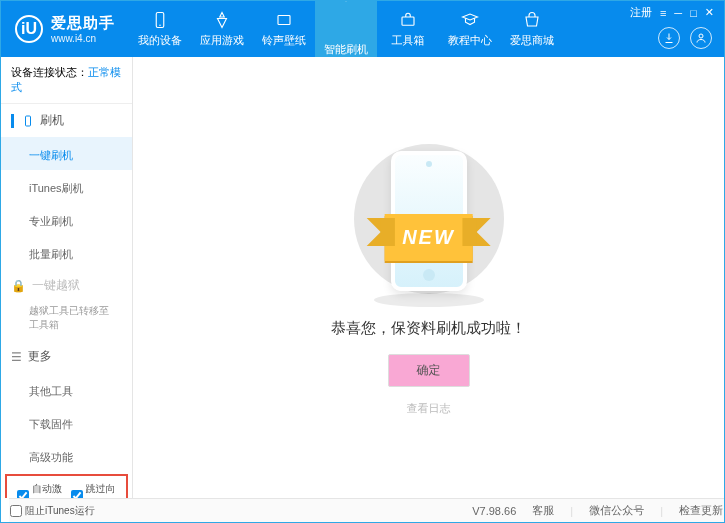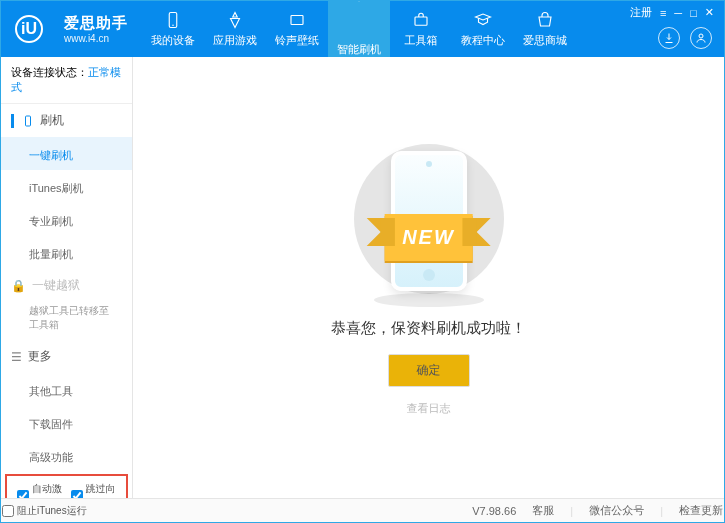--- a/index.html
+++ b/index.html
@@ -1,18 +1,18 @@
 <!DOCTYPE html>
 <html><head>
 <meta charset="utf-8">
 <style>
 * { margin: 0; padding: 0; box-sizing: border-box; }
 body { font-family: "Microsoft YaHei", sans-serif; font-size: 12px; background: #fff; width: 725px; height: 523px; overflow: hidden; border: 1px solid #2ea8e6; }
 .header { background: #078bed; height: 56px; display: flex; align-items: stretch; color: #fff; position: relative; }
-.logo-area { display: flex; align-items: center; padding: 16px 14px; gap: 13px; }
+.logo-area { display: flex; align-items: center; padding: 16px 14px; }
 .logo-circle { width: 28px; height: 28px; border: 2px solid #fff; border-radius: 50%; display: flex; align-items: center; justify-content: center; font-size: 16px; font-weight: bold; margin-right: 8px; }
 .logo-text { display: flex; flex-direction: column; }
 .logo-title { font-size: 15px; font-weight: bold; letter-spacing: 1px; }
 .logo-sub { font-size: 10px; opacity: .9; }
 .navs { display: flex; }
 .nav-item { width: 62px; display: flex; flex-direction: column; align-items: center; justify-content: center; font-size: 11px; gap: 4px; cursor: pointer; }
 .nav-item.active { background: #2ea8e6; gap: 40px; }
 .nav-icon { width: 18px; height: 18px; fill: #fff; }
 .header-right { position: absolute; right: 10px; top: 4px; display: flex; gap: 8px; font-size: 11px; align-items: center; }
 .header-right-bottom { position: absolute; right: 12px; bottom: 8px; display: flex; gap: 10px; }
@@ -35,23 +35,23 @@
 .disc { width: 150px; height: 150px; border-radius: 50%; background: #e5e5e5; position: relative; }
 .shadow { position: absolute; bottom: -8px; left: 50%; transform: translateX(-50%); width: 110px; height: 14px; background: rgba(0,0,0,.08); border-radius: 50%; }
 .phone { position: absolute; width: 76px; height: 140px; background: linear-gradient(#fafeff,#d6f1fb); border: 4px solid #fff; border-radius: 10px; bottom: 8px; left: 50%; transform: translateX(-50%); box-shadow: 0 4px 10px rgba(0,0,0,.1); }
 .phone::before { content: ""; position: absolute; top: 6px; left: 50%; transform: translateX(-50%); width: 6px; height: 6px; background: #c9e9f5; border-radius: 50%; }
 .phone::after { content: ""; position: absolute; bottom: 6px; left: 50%; transform: translateX(-50%); width: 12px; height: 12px; background: #c9e9f5; border-radius: 50%; }
 .ribbon { position: absolute; bottom: 38px; left: 50%; transform: translateX(-50%); background: #ffc23a; color: #fff; font-weight: bold; font-style: italic; font-size: 20px; letter-spacing: 2px; padding: 12px 18px; box-shadow: 0 2px 0 #e0a020; }
 .ribbon::before, .ribbon::after { content: ""; position: absolute; top: 4px; width: 0; height: 0; border: 14px solid #e8ae28; }
 .ribbon::before { left: -18px; border-left-color: transparent; }
 .ribbon::after { right: -18px; border-right-color: transparent; }
 .success-msg { margin-top: 20px; font-size: 15px; color: #333; }
-.ok-btn { margin-top: 16px; border: 1px solid #ddd; background: #eab308; padding: 7px 28px; font-size: 12px; color: #555; cursor: pointer; border-radius: 2px; }
+.ok-btn { margin-top: 16px; border: 1px solid #ddd; background: #f9a8d4; padding: 7px 28px; font-size: 12px; color: #555; cursor: pointer; border-radius: 2px; }
 .log-link { margin-top: 14px; font-size: 11px; color: #bbb; cursor: pointer; }
-.footer { height: 24px; border-top: 1px solid #e5e5e5; display: flex; align-items: center; justify-content: space-between; padding: 0 1px; font-size: 11px; color: #666; background: #fafafa; }
+.footer { height: 24px; border-top: 1px solid #e5e5e5; display: flex; align-items: center; justify-content: space-between; padding: 0 1px; font-size: 11px; color: #666; background: #fafafa; margin-left: 8px; }
 .footer-left { display: flex; align-items: center; gap: 4px; }
 .footer-right { display: flex; align-items: center; gap: 16px; }
 .lock-icon { color:#bbb; }
 .sep { color:#ddd; }
 </style>
 </head>
 <body>
 
 <div class="header">
   <div class="logo-area">

